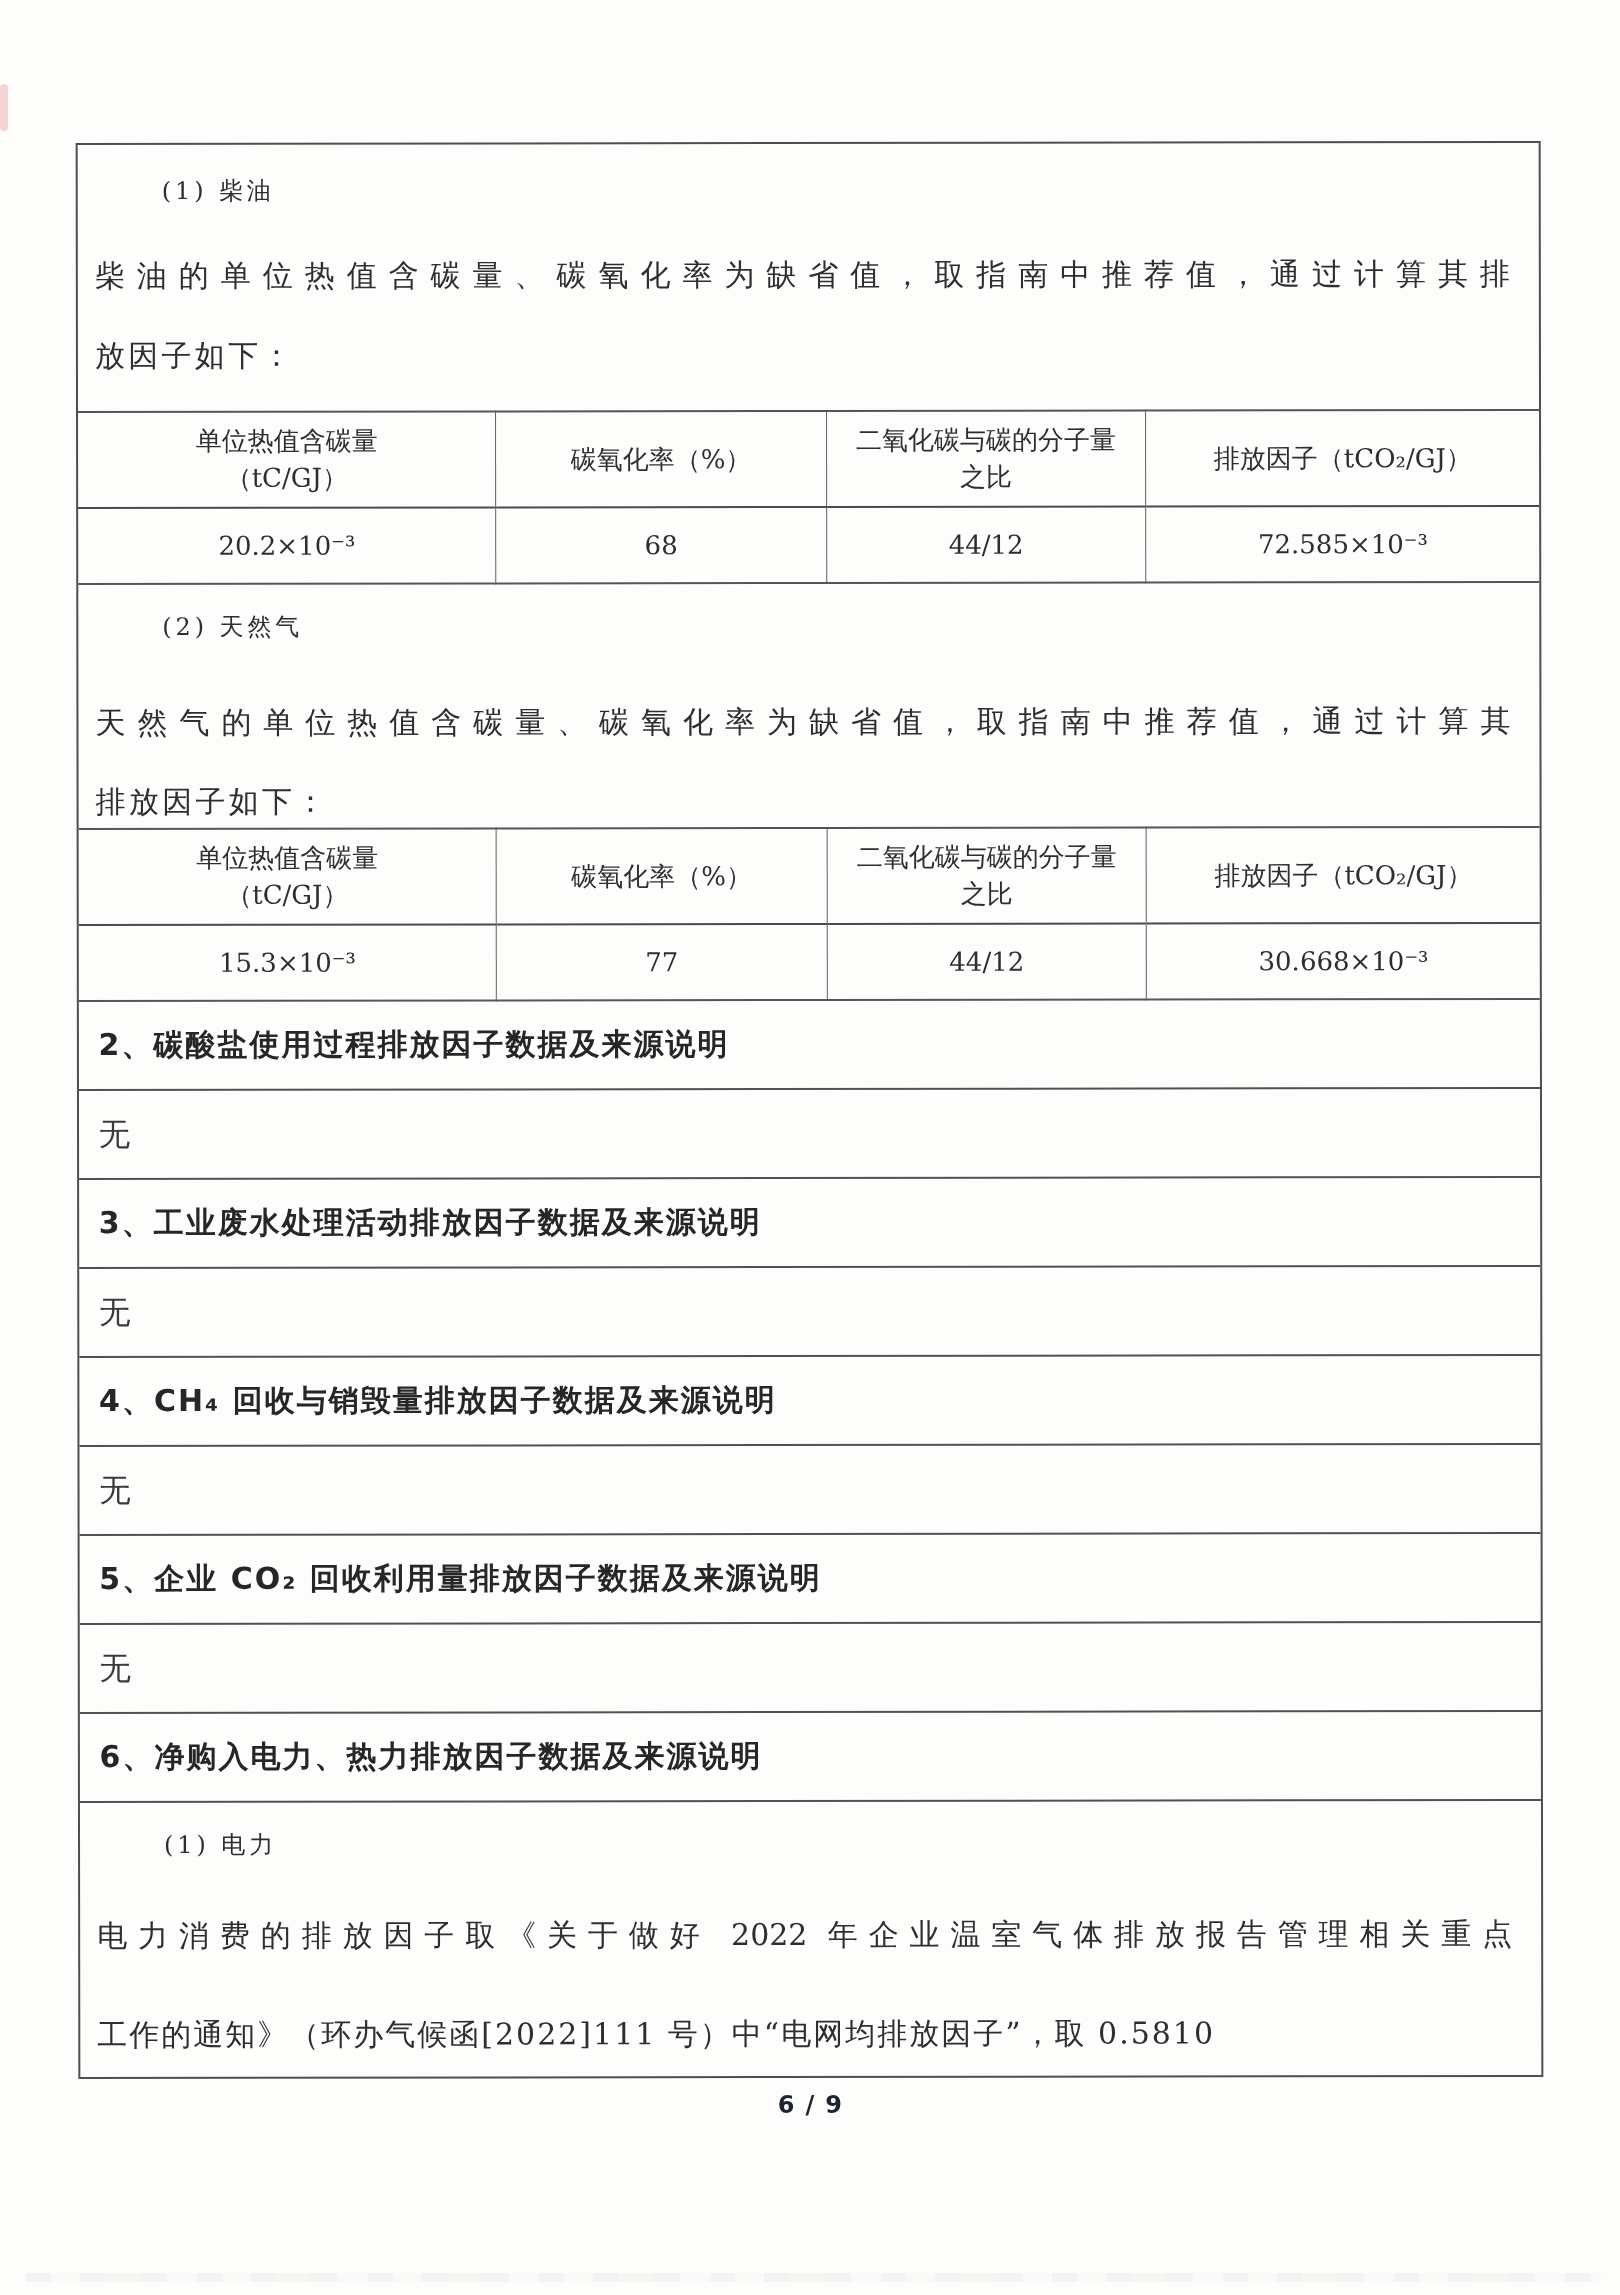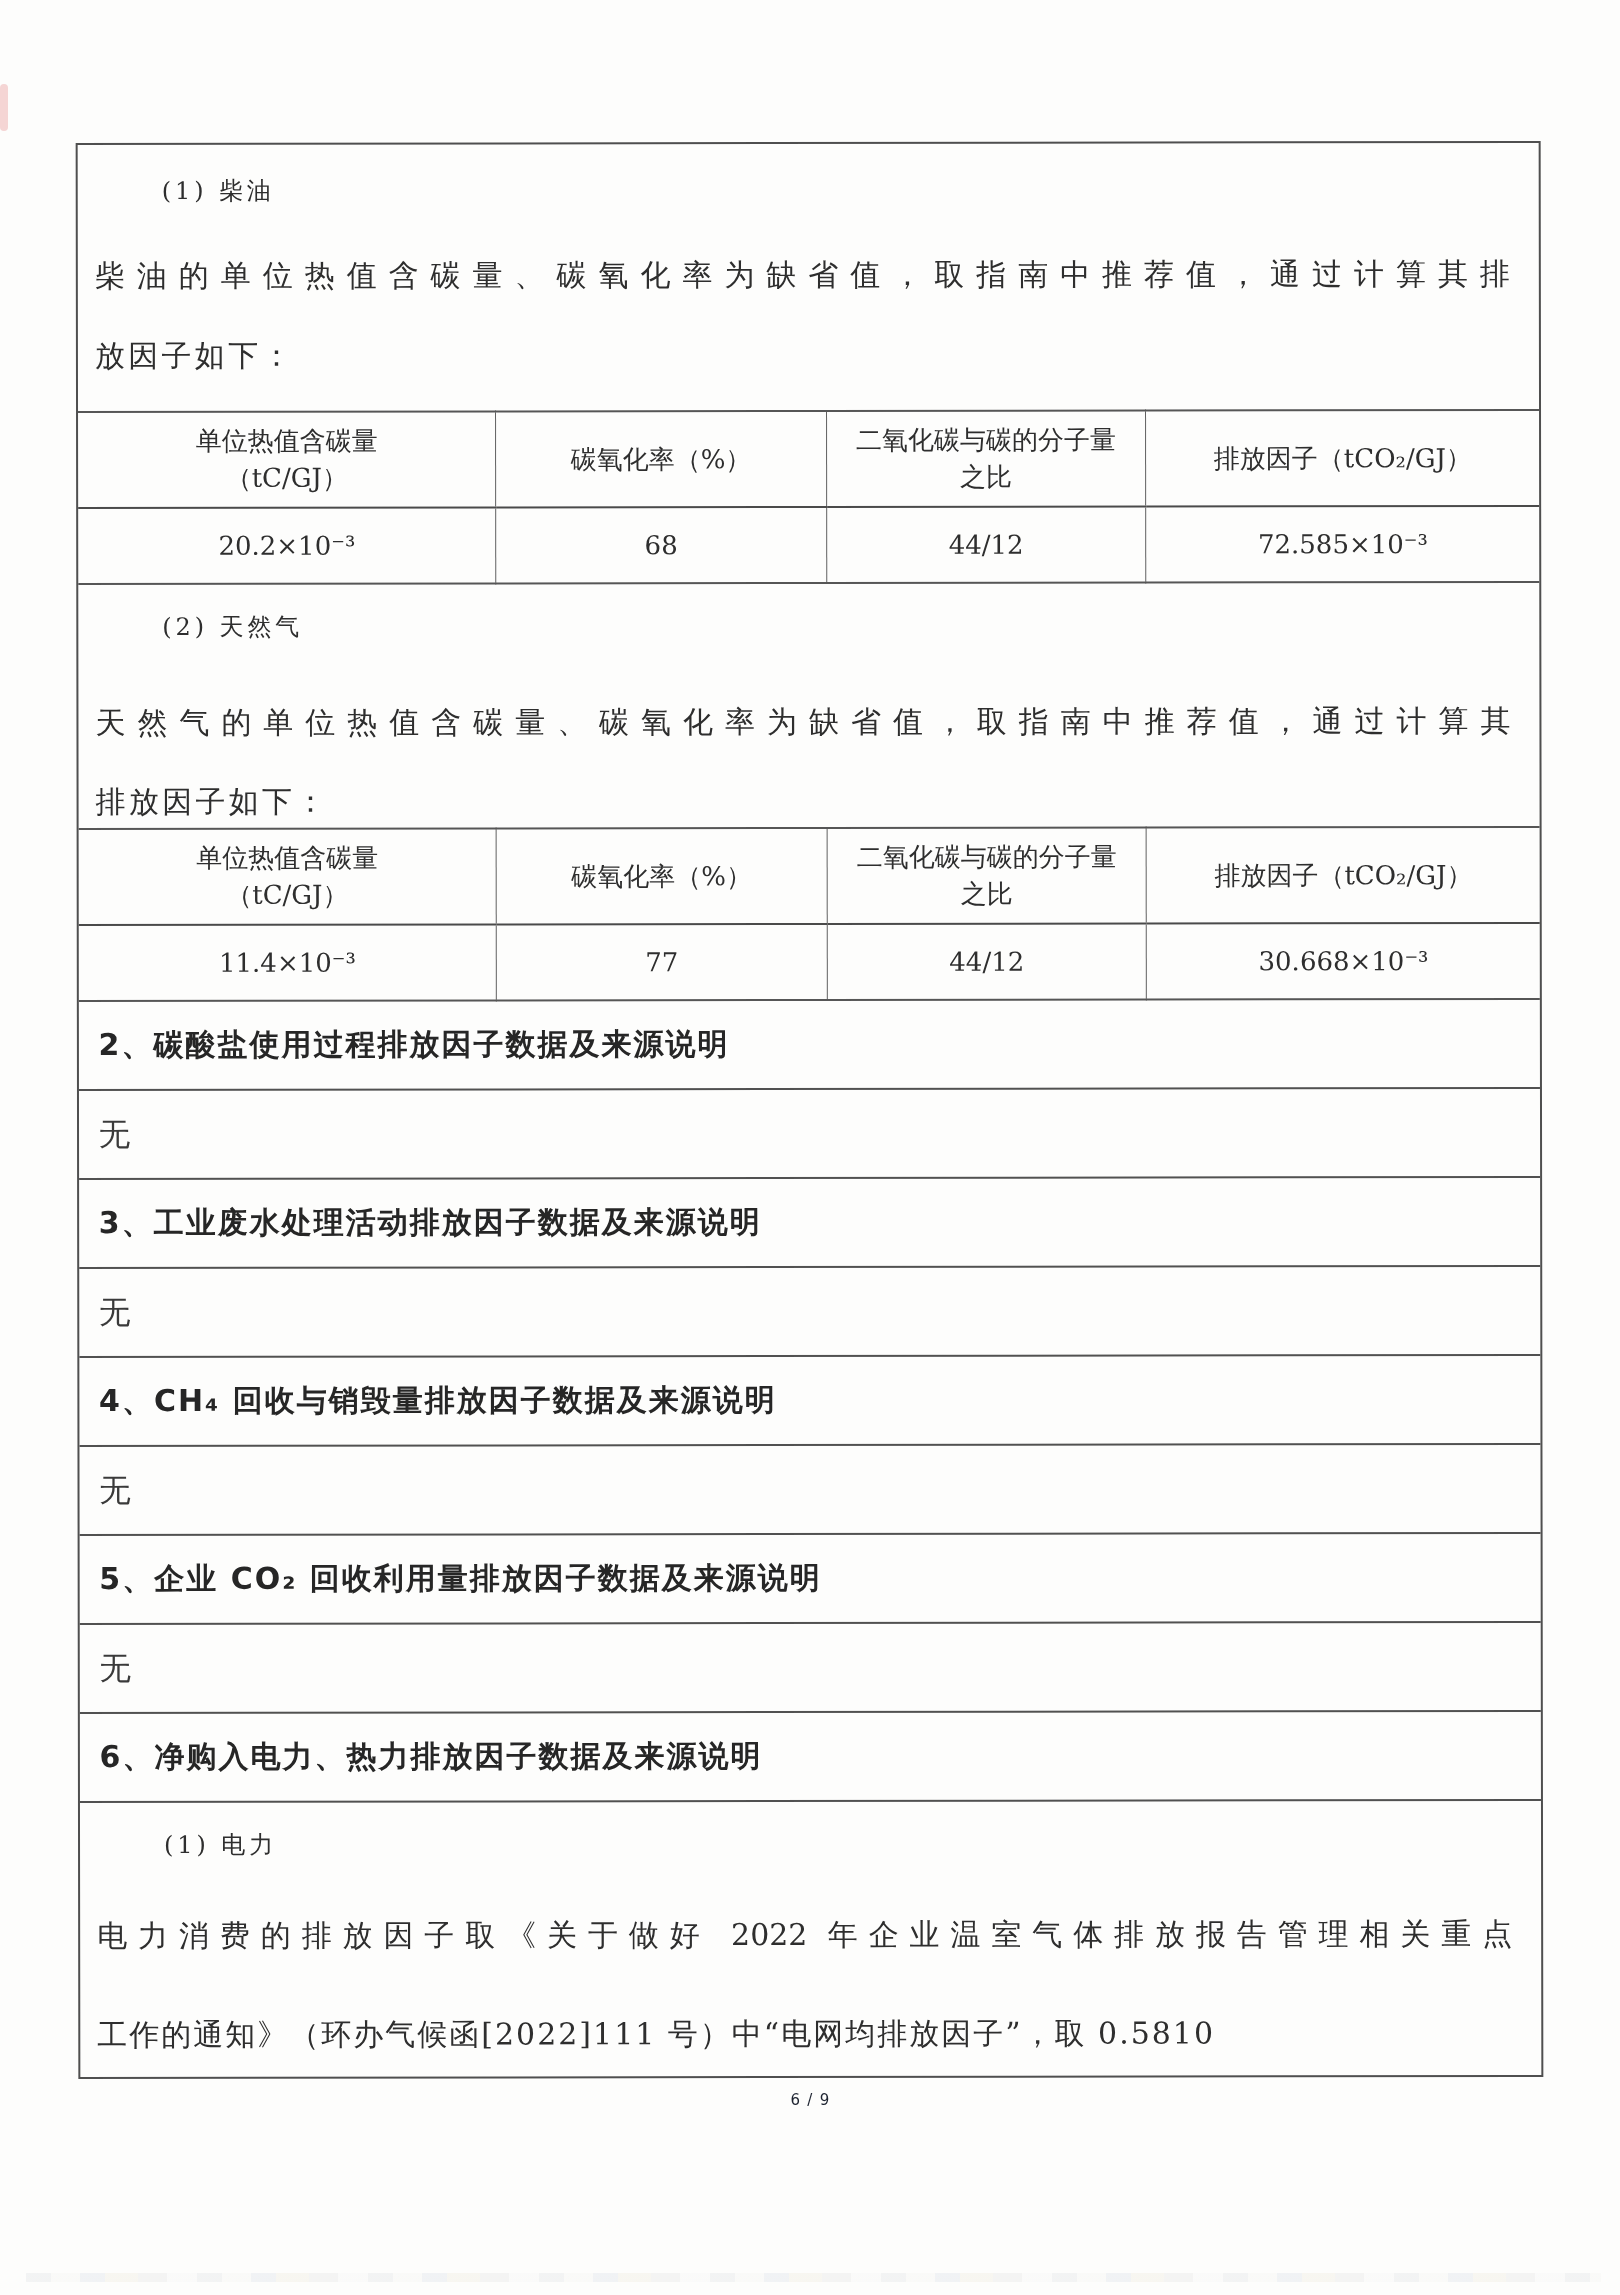--- a/index.html
+++ b/index.html
@@ -89,22 +89,22 @@
   .sec-row.body-row{
     font-size:31.5px;
     color:#3a3a3a;
   }
   .footer-page{
     position:absolute;
     left:0;top:2091px;
     width:100%;
     text-align:center;
     font-family:"DejaVu Sans","Liberation Sans",sans-serif;
-    font-weight:normal;
-    font-size:15px;
+    font-weight:bold;
+    font-size:24px;
     color:#1d2330;
     letter-spacing:1.3px;
   }
   .smudge-pink{
     position:absolute;
     left:0;top:84px;
     width:7.9px;height:47px;
     background:rgba(232,148,148,.38);
     border-radius:3.9px;
   }
@@ -189,21 +189,21 @@
       <th>
         <div class="hcell-line">二氧化碳与碳的分子量</div>
         <div class="hcell-line">之比</div>
       </th>
       <th>
         <div class="hcell-line">排放因子（tCO₂/GJ）</div>
 
       </th>
     </tr>
     <tr class="vrow">
-      <td>11.4×10⁻³</td>
+      <td>15.3×10⁻³</td>
       <td>77</td>
       <td>44/12</td>
       <td>30.668×10⁻³</td>
     </tr>
   </tbody>
     </table>
 
   <div class="rows-wrap">
     <div class="sec-row heading-row">2、碳酸盐使用过程排放因子数据及来源说明</div>
     <div class="sec-row body-row">无</div>

